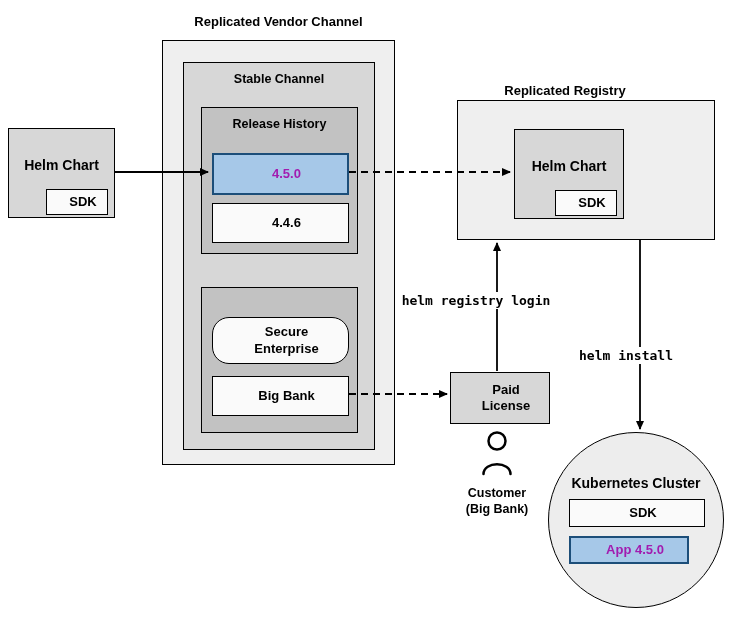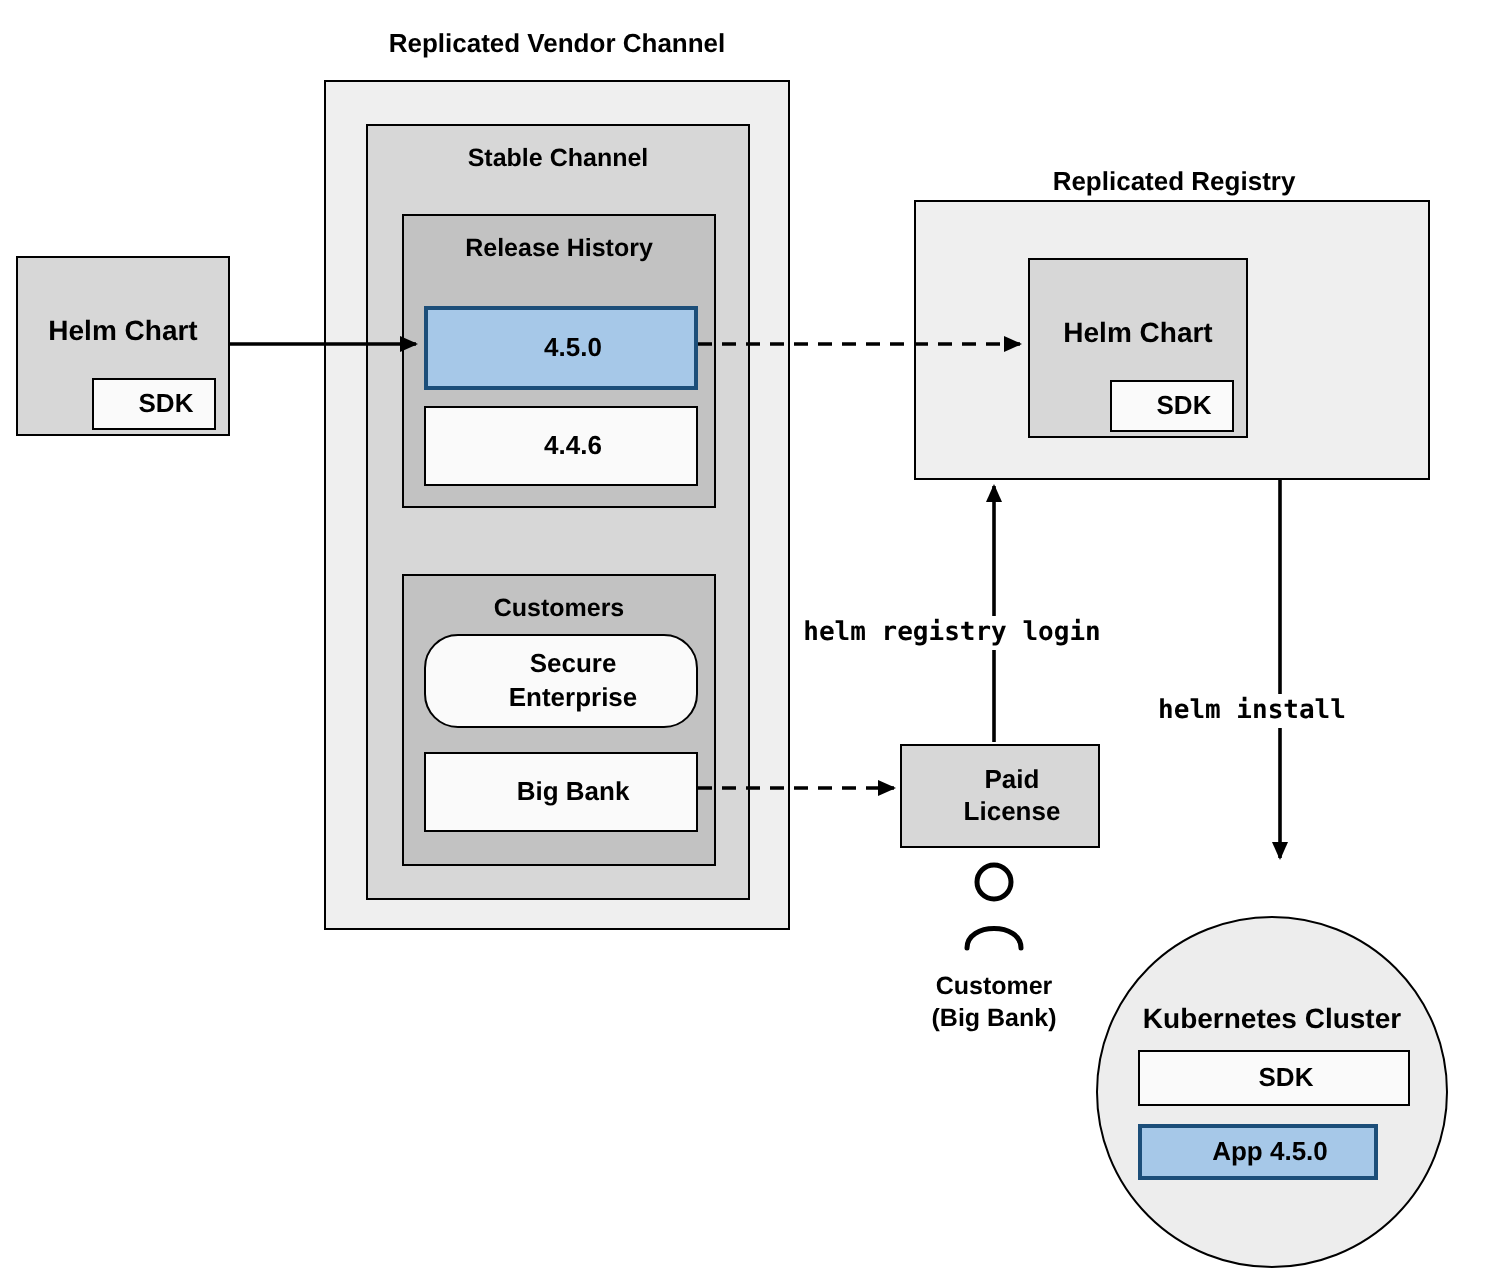--- a/index.html
+++ b/index.html
@@ -4,21 +4,21 @@
 <style>
   * { margin:0; padding:0; box-sizing:border-box; }
   html,body { background:#fff; font-family:"Liberation Sans", sans-serif; color:#000; }
   .canvas { position:relative; width:747px; height:634px; background:#ffffff; overflow:hidden; }
 
   .box { position:absolute; border:1px solid #000;padding-left:12px; }
   .light { background:#efefef; }
   .mid   { background:#d7d7d7; }
   .dark  { background:#c2c2c2; }
   .white { background:#fafafa; }
-  .blue  { background:#a6c8e8; border:2px solid #1c4e79; color:#000000; }
+  .blue  { background:#a6c8e8; border:2px solid #1c4e79; color:#a21caf; }
 
   .cell { display:flex; align-items:center; justify-content:center; text-align:center;
           font-weight:700; font-size:13px; line-height:1.25; }
   .box-title { position:absolute; top:9px; left:0; width:100%; text-align:center;
                font-weight:700; font-size:12.5px; }
   .inline-label { position:absolute; left:0; width:100%; text-align:center;
                   font-weight:700; font-size:14px; }
   .label { position:absolute; text-align:center; font-weight:700; font-size:13px; line-height:1.3; }
   .title { font-size:13px; }
   .wrap  { display:inline-block; max-width:82px; }
@@ -48,57 +48,56 @@
       <div class="box-title">Release History</div>
       <div class="box blue cell" style="left:10px; top:45px; width:137px; height:42px;">
         <span>4.5.0</span>
       </div>
       <div class="box white cell" style="left:10px; top:95px; width:137px; height:40px;">
         <span>4.4.6</span>
       </div>
     </div>
 
     <div class="box dark" style="left:17px; top:224px; width:157px; height:146px;">
-      <div class="box-title">Customers</div>
       <div class="box white cell" style="left:10px; top:29px; width:137px; height:47px;border-radius:17px;">
         <span class="wrap">Secure Enterprise</span>
       </div>
       <div class="box white cell" style="left:10px; top:88px; width:137px; height:40px;">
         <span>Big Bank</span>
       </div>
     </div>
   </div>
 
   <div class="box mid" style="left:8px; top:128px; width:107px; height:90px;">
     <div class="inline-label" style="top:28px;">Helm Chart</div>
     <div class="box white cell" style="left:37px; top:60px; width:62px; height:26px;">
       <span>SDK</span>
     </div>
   </div>
 
-  <div class="label title" style="left:458px; top:83px; width:258px;">Replicated Registry</div>
+  <div class="label title" style="left:436px; top:83px; width:258px;">Replicated Registry</div>
 
   <div class="box light" style="left:457px; top:100px; width:258px; height:140px;">
     <div class="box mid" style="left:56px; top:28px; width:110px; height:90px;">
       <div class="inline-label" style="top:28px;">Helm Chart</div>
       <div class="box white cell" style="left:40px; top:60px; width:62px; height:26px;">
         <span>SDK</span>
       </div>
     </div>
   </div>
 
   <div class="box mid cell" style="left:450px; top:372px; width:100px; height:52px;">
     <span class="wrap-narrow">Paid License</span>
   </div>
 
   <div class="label" style="left:447px; top:485px; width:100px; font-size:12.5px;">
     <span class="wrap">Customer (Big Bank)</span>
   </div>
 
-  <div class="circle" style="left:548px; top:458px; width:176px; height:176px;">
+  <div class="circle" style="left:548px; top:432px; width:176px; height:176px;">
     <div class="inline-label" style="top:42px;">Kubernetes Cluster</div>
     <div class="box white cell" style="left:20px; top:66px; width:136px; height:28px;">
       <span>SDK</span>
     </div>
     <div class="box blue cell" style="left:20px; top:103px; width:120px; height:28px;">
       <span>App 4.5.0</span>
     </div>
   </div>
 
   <svg class="overlay" width="747" height="634" viewBox="0 0 747 634">
@@ -117,17 +116,17 @@
     <line x1="497" y1="371" x2="497" y2="243" stroke="#000" stroke-width="1.8" marker-end="url(#arrow)"></line>
 
     <line x1="640" y1="240" x2="640" y2="429" stroke="#000" stroke-width="1.8" marker-end="url(#arrow)"></line>
 
     <g fill="none" stroke="#000" stroke-width="2.5" stroke-linecap="round">
       <circle cx="497" cy="441" r="8.5"></circle>
       <path d="M 483.5 474 C 483.5 461, 510.5 461, 510.5 474"></path>
     </g>
   </svg>
 
-  <div class="mono-label" style="left:476px; top:308px;">helm registry login</div>
+  <div class="mono-label" style="left:476px; top:292px;">helm registry login</div>
 
   <div class="mono-label" style="left:626px; top:347px;">helm install</div>
 
 </div>
 
 </body></html>

